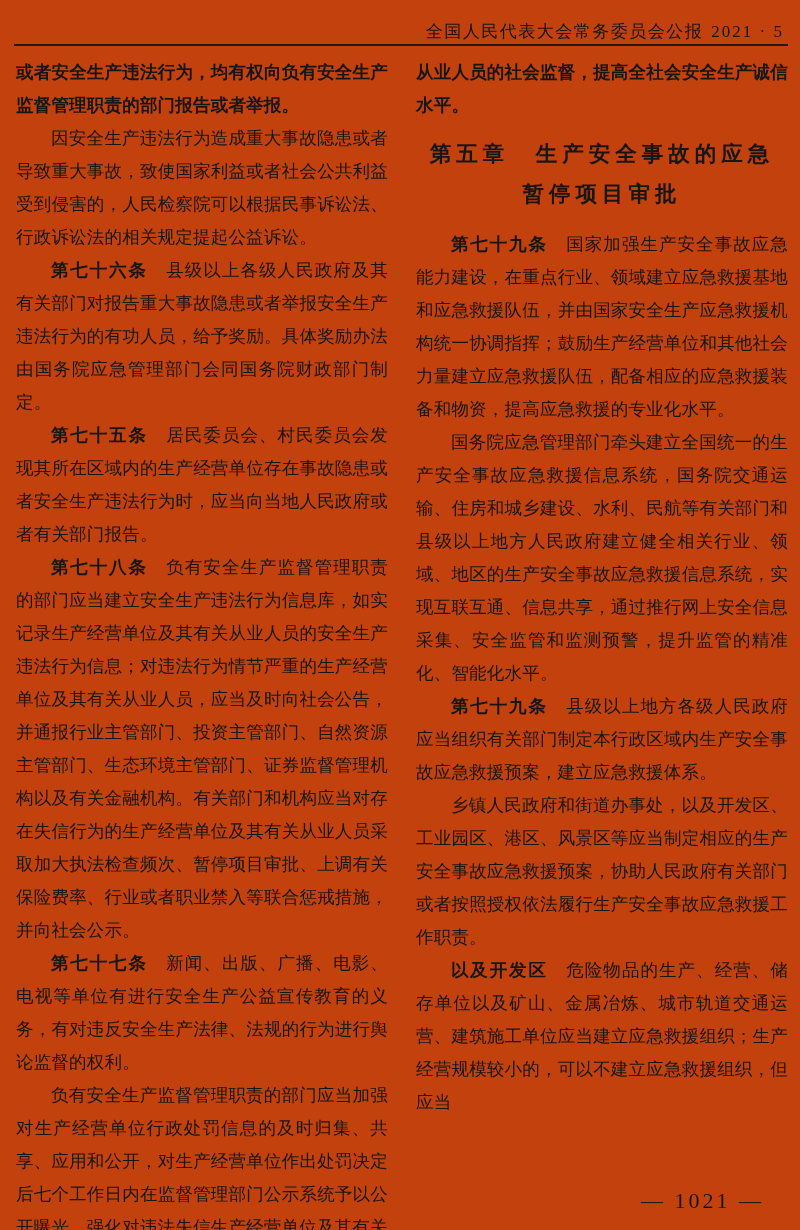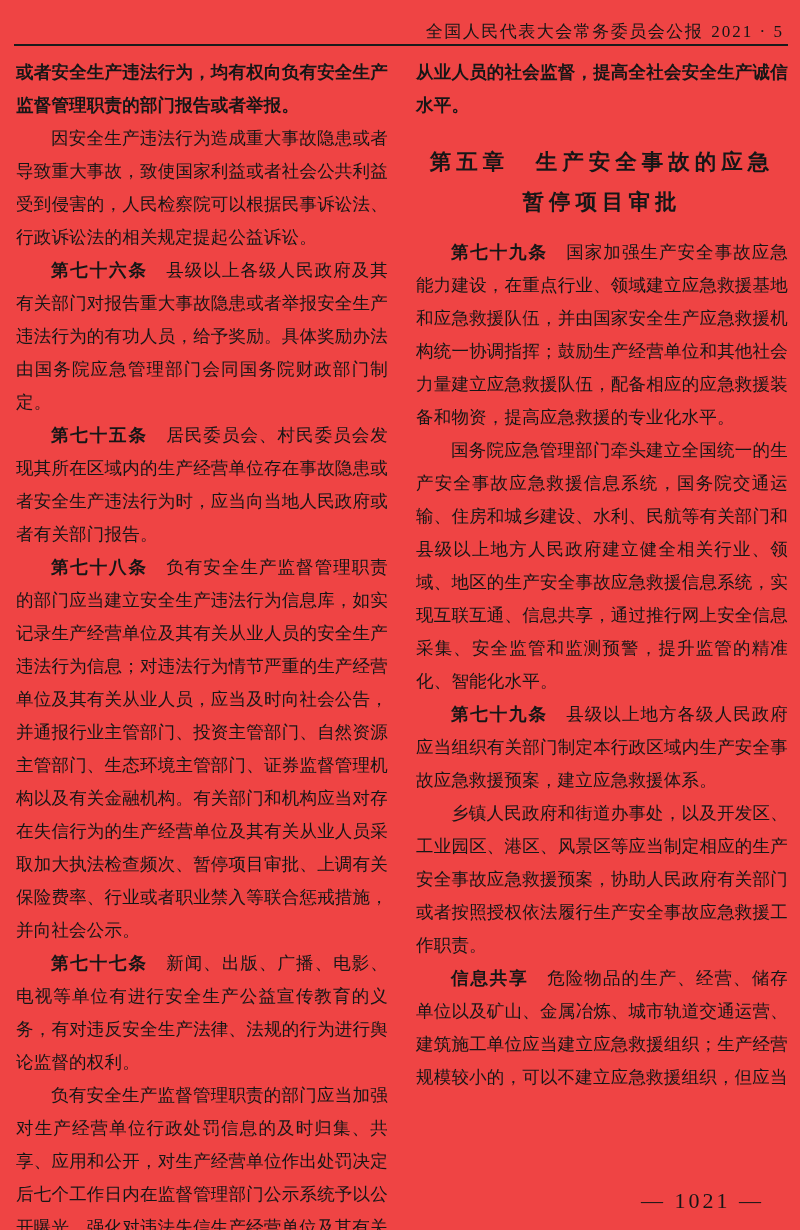--- a/index.html
+++ b/index.html
@@ -1,19 +1,19 @@
 <!DOCTYPE html>
 <html lang="zh"><head>
 <meta charset="utf-8">
 <title>Document</title>
 <style>
   html,body{margin:0;padding:0;background:#e9e9e9;}
   .page{
     position:relative;width:800px;height:1230px;margin:0 auto;
-    background:#ef4444;color:#161616;
+    background:#c2410c;color:#161616;
     font-family:"Liberation Serif","DejaVu Serif",serif;
     overflow:hidden;
   }
   .page-header{
     position:absolute;top:20px;left:16px;right:16px;
     text-align:right;font-size:17px;letter-spacing:1.5px;white-space:nowrap;
   }
   .page-header .issue{margin-left:8px;letter-spacing:2px;}
   .header-rule{
     position:absolute;top:44px;left:14px;right:12px;height:2px;background:#1b1b1b;
@@ -27,21 +27,21 @@
     margin:0;font-size:17.5px;line-height:33px;
     text-align:justify;text-justify:inter-ideograph;
     text-indent:2em;letter-spacing:0.2px;
   }
   p.body.noindent{text-indent:0;font-weight:bold;}
   .term{
     font-family:Liberation Sans, sans-serif;
     font-weight:700;letter-spacing:1px;
   }
   h2.chapter{
-    margin:20px 0 14px;
+    margin:12px 0 14px;
     font-family:"Liberation Sans","DejaVu Sans",sans-serif;
     font-size:21.5px;font-weight:700;text-align:center;
     line-height:40px;letter-spacing:5px;text-indent:0;
   }
   h2.chapter span{display:block;}
   .page-footer{
     position:absolute;right:36px;bottom:16px;
     font-size:22px;letter-spacing:3px;
   }
 </style>
@@ -69,21 +69,21 @@
     <section class="col" id="col-right">
         <p class="body noindent">从业人员的社会监督，提高全社会安全生产诚信水平。</p>
         <h2 class="chapter">
           <span>第五章　生产安全事故的应急</span>
           <span>暂停项目审批</span>
         </h2>
         <p class="body"><span class="term">第七十九条</span>　国家加强生产安全事故应急能力建设，在重点行业、领域建立应急救援基地和应急救援队伍，并由国家安全生产应急救援机构统一协调指挥；鼓励生产经营单位和其他社会力量建立应急救援队伍，配备相应的应急救援装备和物资，提高应急救援的专业化水平。</p>
         <p class="body">国务院应急管理部门牵头建立全国统一的生产安全事故应急救援信息系统，国务院交通运输、住房和城乡建设、水利、民航等有关部门和县级以上地方人民政府建立健全相关行业、领域、地区的生产安全事故应急救援信息系统，实现互联互通、信息共享，通过推行网上安全信息采集、安全监管和监测预警，提升监管的精准化、智能化水平。</p>
         <p class="body"><span class="term">第七十九条</span>　县级以上地方各级人民政府应当组织有关部门制定本行政区域内生产安全事故应急救援预案，建立应急救援体系。</p>
         <p class="body">乡镇人民政府和街道办事处，以及开发区、工业园区、港区、风景区等应当制定相应的生产安全事故应急救援预案，协助人民政府有关部门或者按照授权依法履行生产安全事故应急救援工作职责。</p>
-        <p class="body"><span class="term">信息共享</span>　危险物品的生产、经营、储存单位以及矿山、金属冶炼、城市轨道交通运营、建筑施工单位应当建立应急救援组织；生产经营规模较小的，可以不建立应急救援组织，但应当</p>
+        <p class="body"><span class="term">以及开发区</span>　危险物品的生产、经营、储存单位以及矿山、金属冶炼、城市轨道交通运营、建筑施工单位应当建立应急救援组织；生产经营规模较小的，可以不建立应急救援组织，但应当</p>
       </section>
   </main>
 
   <footer class="page-footer">
     <span>— 1021 —</span>
   </footer>
 
 </div>
 
 </body></html>

